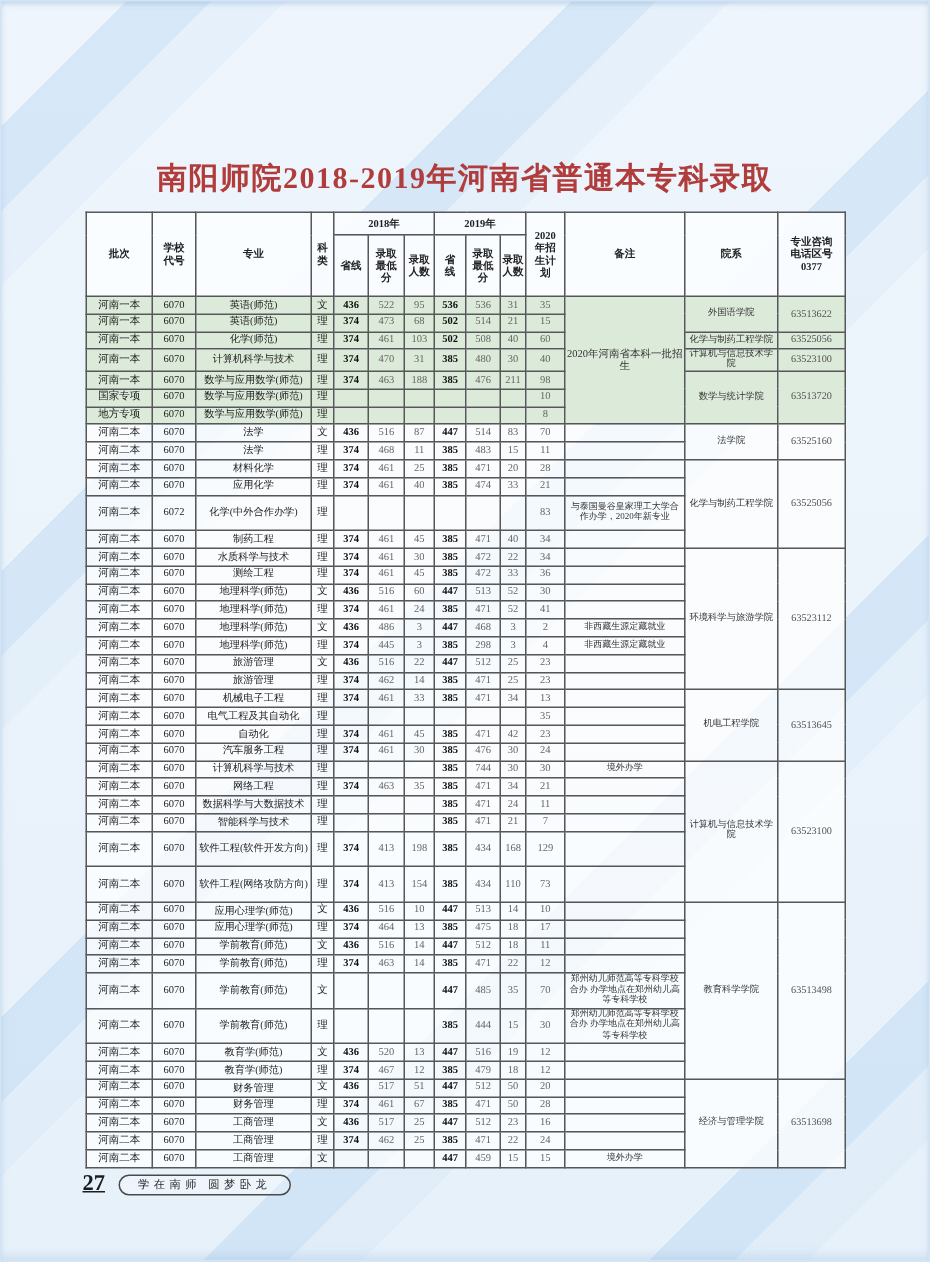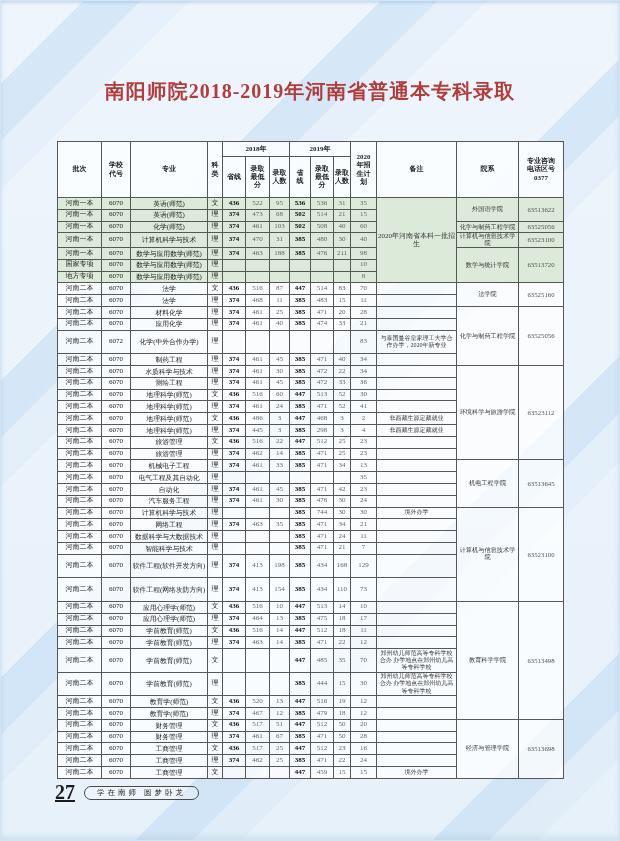--- a/index.html
+++ b/index.html
@@ -28,30 +28,30 @@
   tbody td{background:rgba(255,255,255,.74);}
   tbody tr.green td{background:#dcead9;}
   td.major{text-align:left;padding:0 2px;font-size:6.8px;white-space:normal;}
   td.pl{font-weight:bold;color:#101010;}
   td.num{color:#666;}
   td.remark{text-align:left;padding:0 2px;font-size:6px;color:#333;line-height:1.18;}
   td.remark.center{text-align:center;font-size:7px;}
   td.dept{font-size:6.2px;color:#333;}
   td.phone{font-size:6.8px;color:#555;}
   .footer{position:absolute;left:55px;top:781px;display:flex;align-items:center;gap:9px;}
-  .pageno{font-size:20px;font-weight:bold;color:#1c1c1c;text-decoration:underline;}
+  .pageno{font-size:15px;font-weight:bold;color:#1c1c1c;text-decoration:underline;}
   .motto{border:1px solid #4a4a4a;border-radius:12px;padding:1px 12px;font-size:7.5px;
     letter-spacing:3px;color:#2a2a2a;background:rgba(255,255,255,.25);}
 </style>
 </head>
 <body>
 
 <div class="page">
 
-  <div class="title" style="color: rgb(177, 60, 60);">
+  <div class="title" style="color: rgb(177, 60, 60); margin-top: 28px;">
     <div>南阳师院2018-2019年河南省普通本专科录取</div>
   </div>
 
   <table class="adm">
       <colgroup>
         <col style="width: 44px;">
         <col style="width: 29px;">
         <col style="width: 77px;">
         <col style="width: 15px;">
         <col style="width: 23px;">

